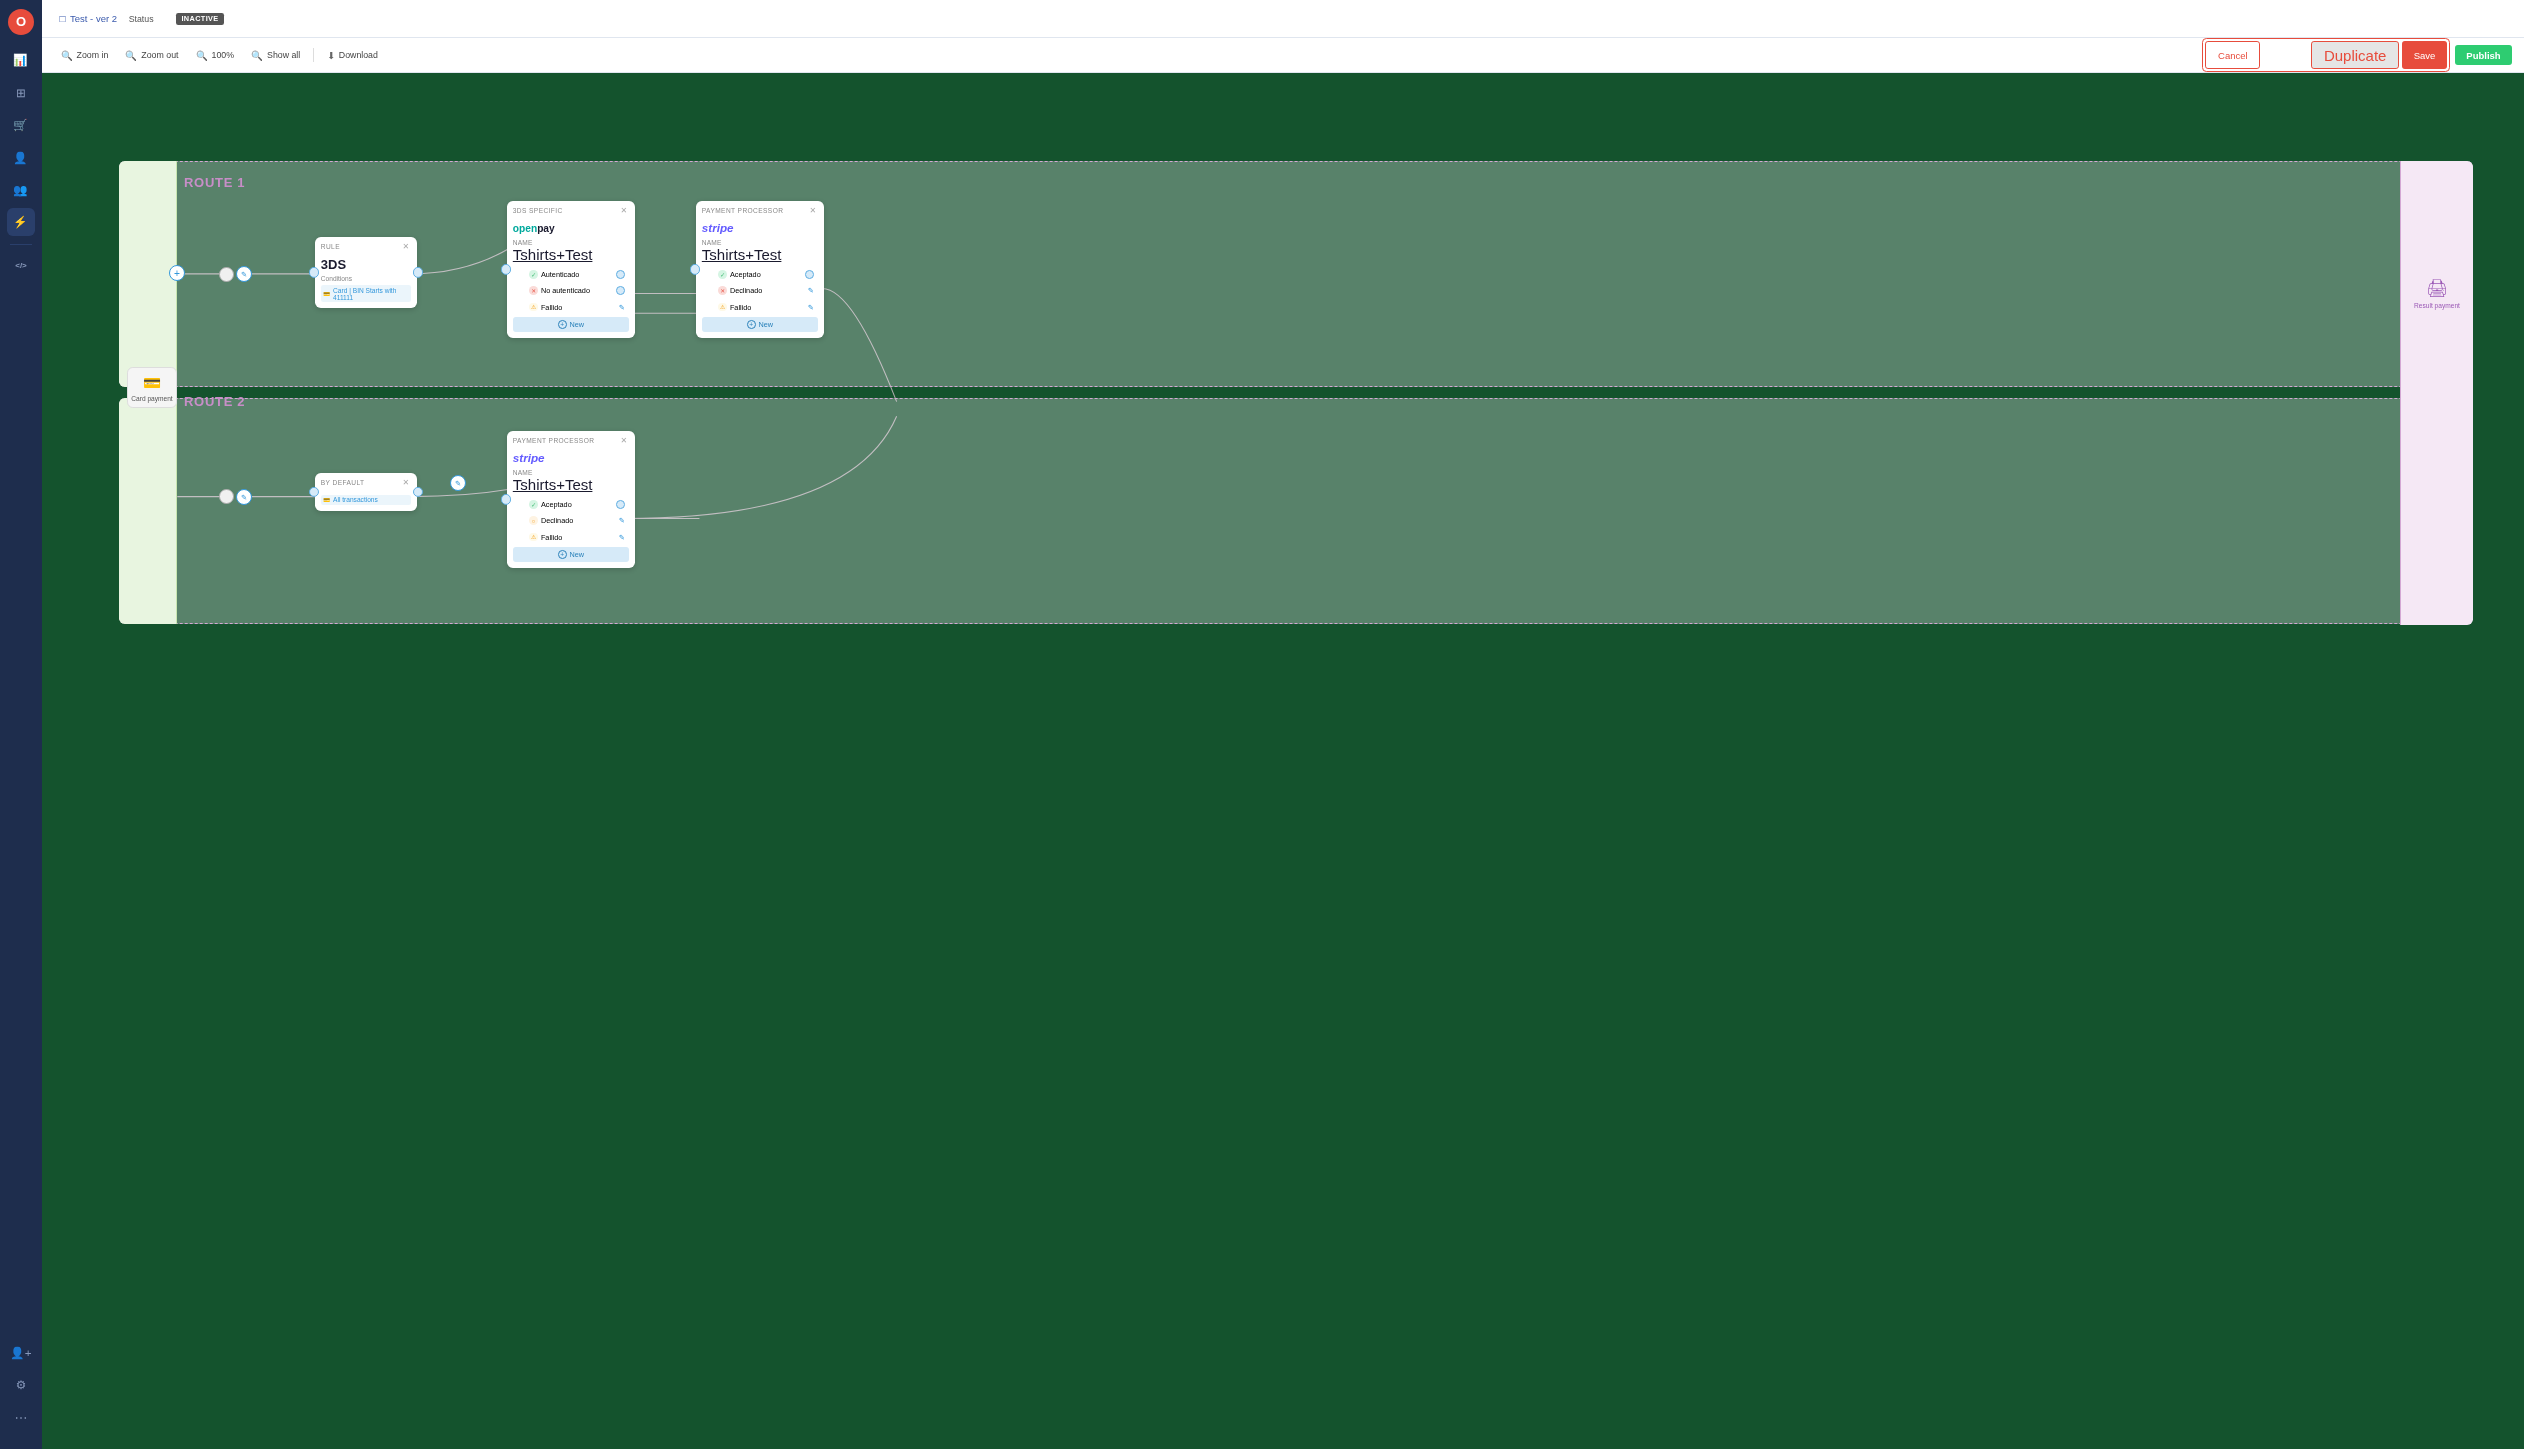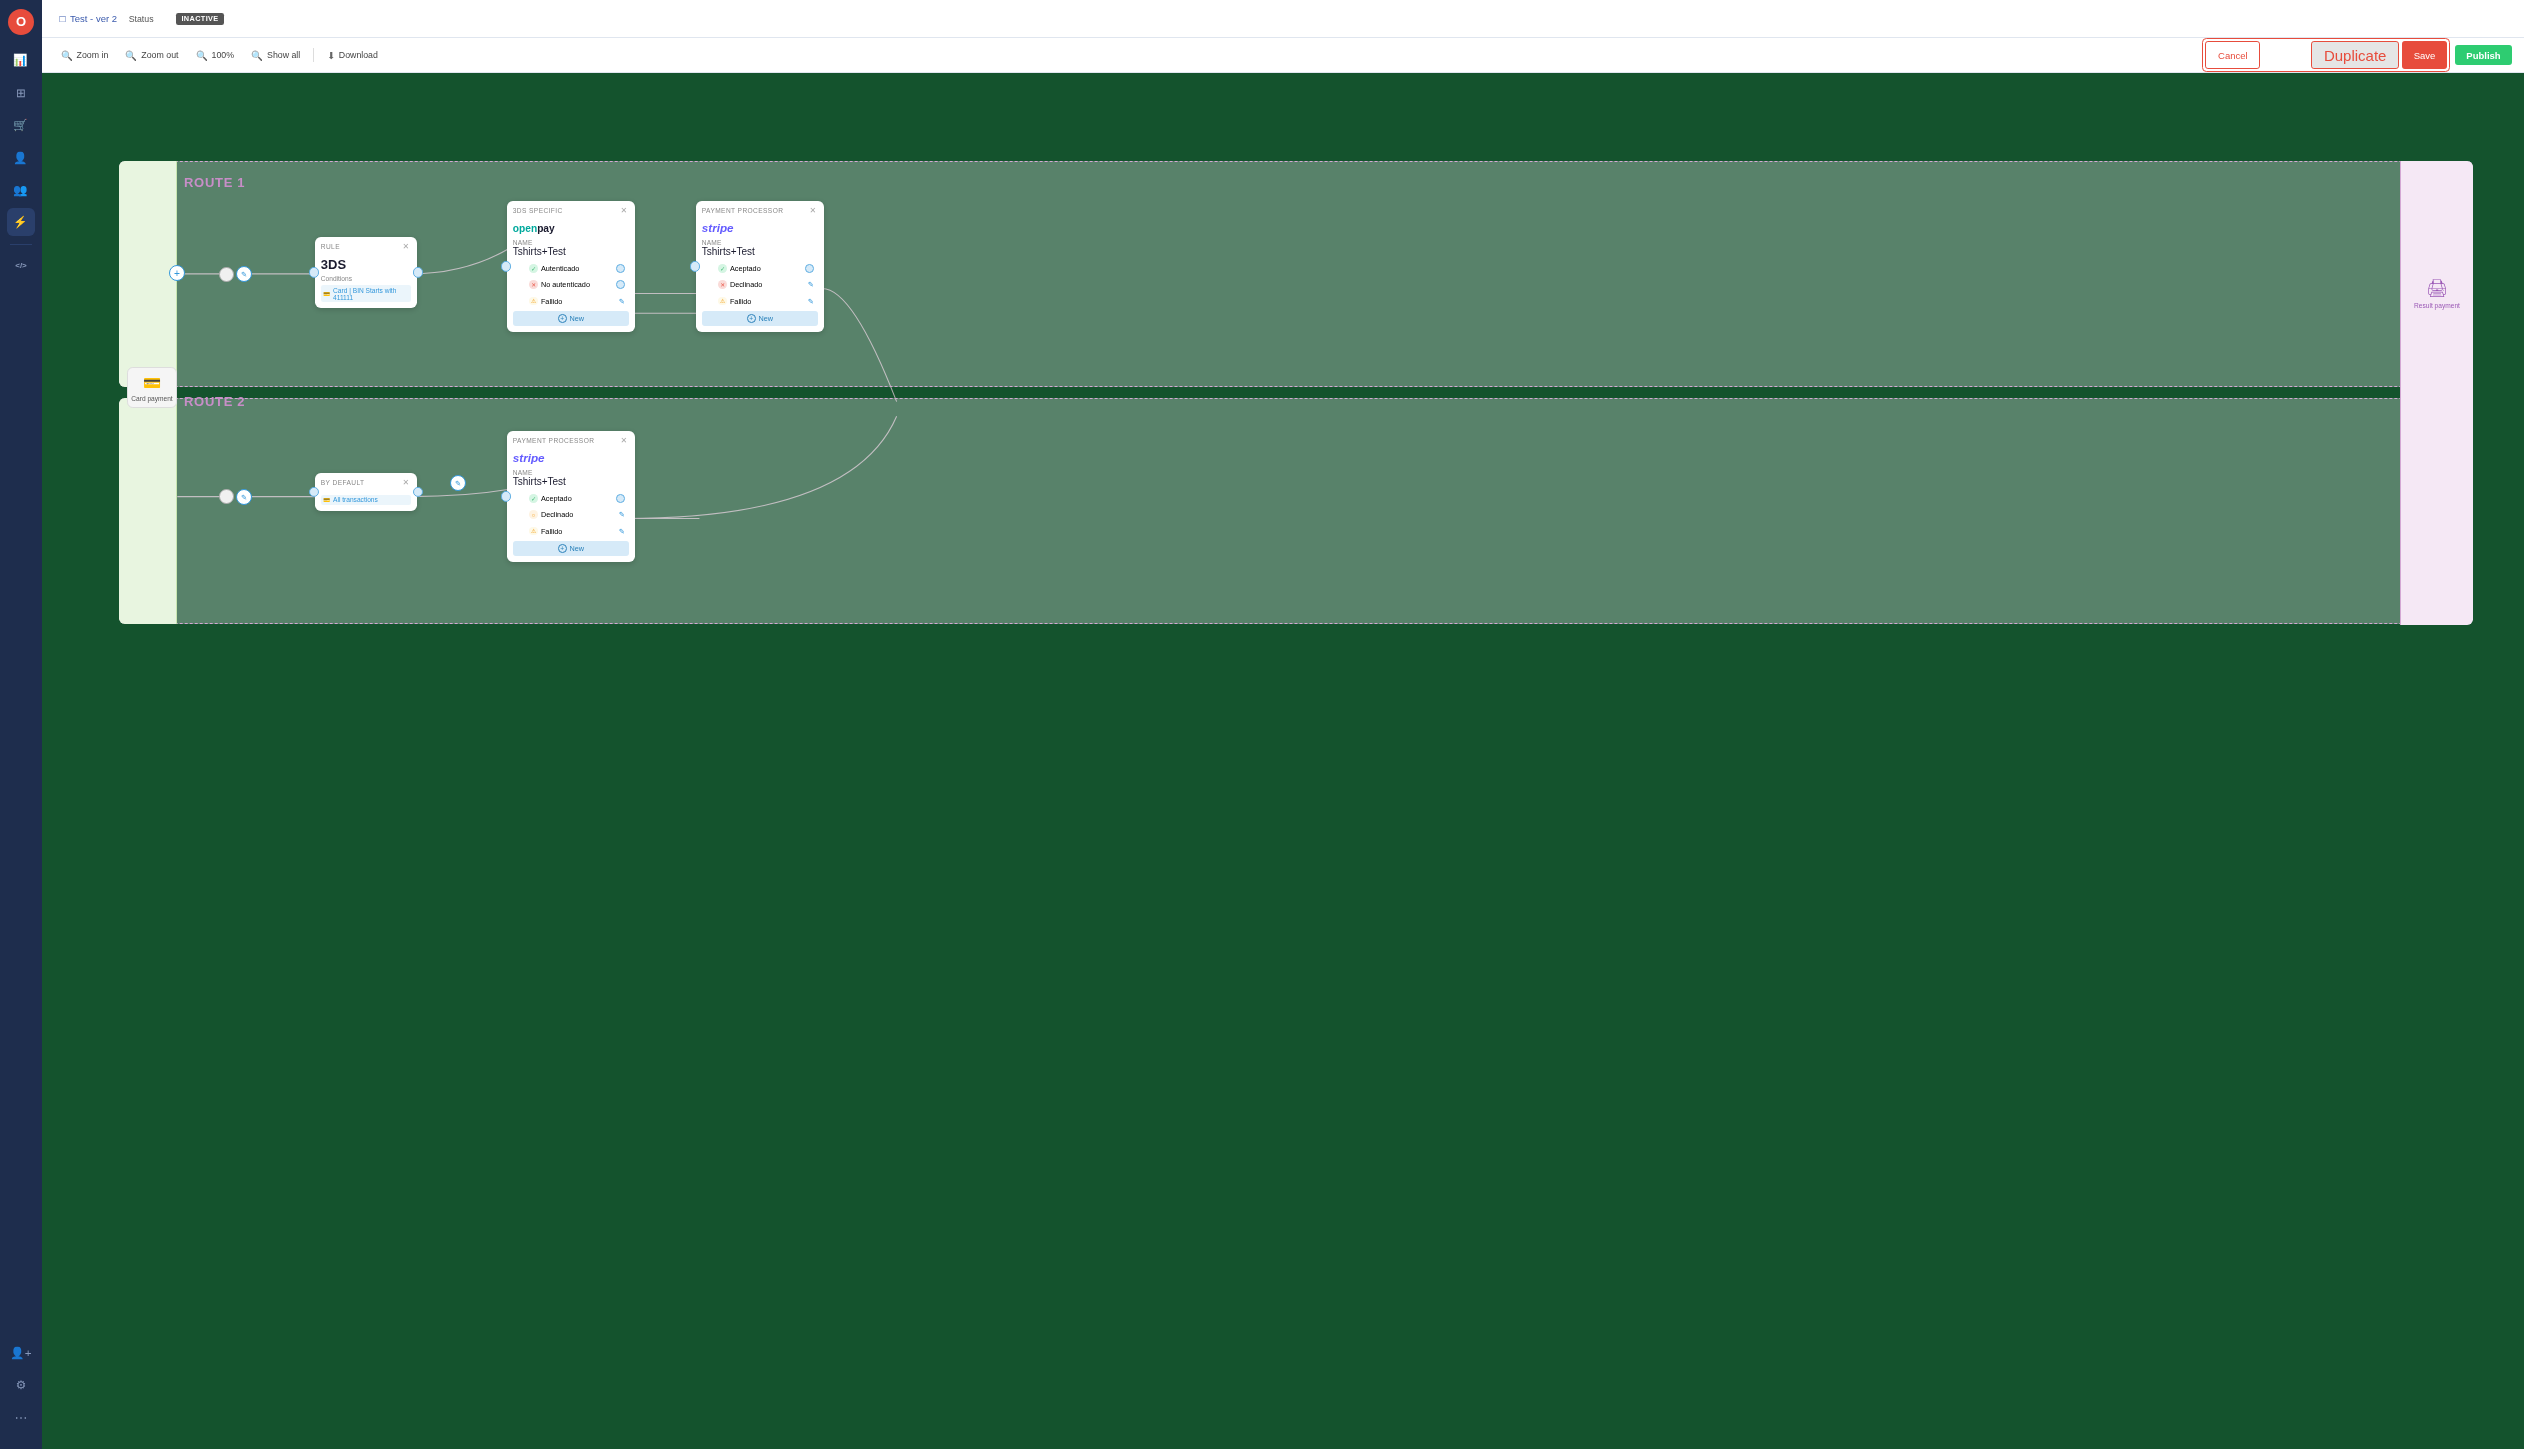--- a/index.html
+++ b/index.html
@@ -182,21 +182,21 @@
     }
     .node-close {
       width: 10.2px; height: 10.2px;
       display: flex; align-items: center; justify-content: center;
       cursor: pointer; color: #aaa; font-size: 8px;
     }
     .node-body { padding: 2.9px 5.8px 5.8px; }
     .node-title { font-size: 13px; font-weight: 600; color: #1a1a2e; margin-bottom: 2.9px; }
     .node-subtitle { font-size: 6.6px; color: #888; margin-bottom: 2.9px; }
     .node-name-label { font-size: 6.6px; color: #888; text-transform: uppercase; letter-spacing: 0.2px; }
-    .node-name-value { font-size: 10px; font-weight: 500; color: #1a1a2e; margin-bottom: 4.4px; }
+    .node-name-value { font-size: 15px; font-weight: 500; color: #1a1a2e; margin-bottom: 4.4px; text-decoration: underline; }
 
     
     .status-row {
       display: flex; align-items: center; justify-content: space-between;
       padding: 2.9px 4.4px;
       border-radius: 2.9px;
       margin-bottom: 1.5px;
       font-size: 7.3px;
     }
     .status-row .status-left { display: flex; align-items: center; gap: 2.9px; padding-left: 12px; }

